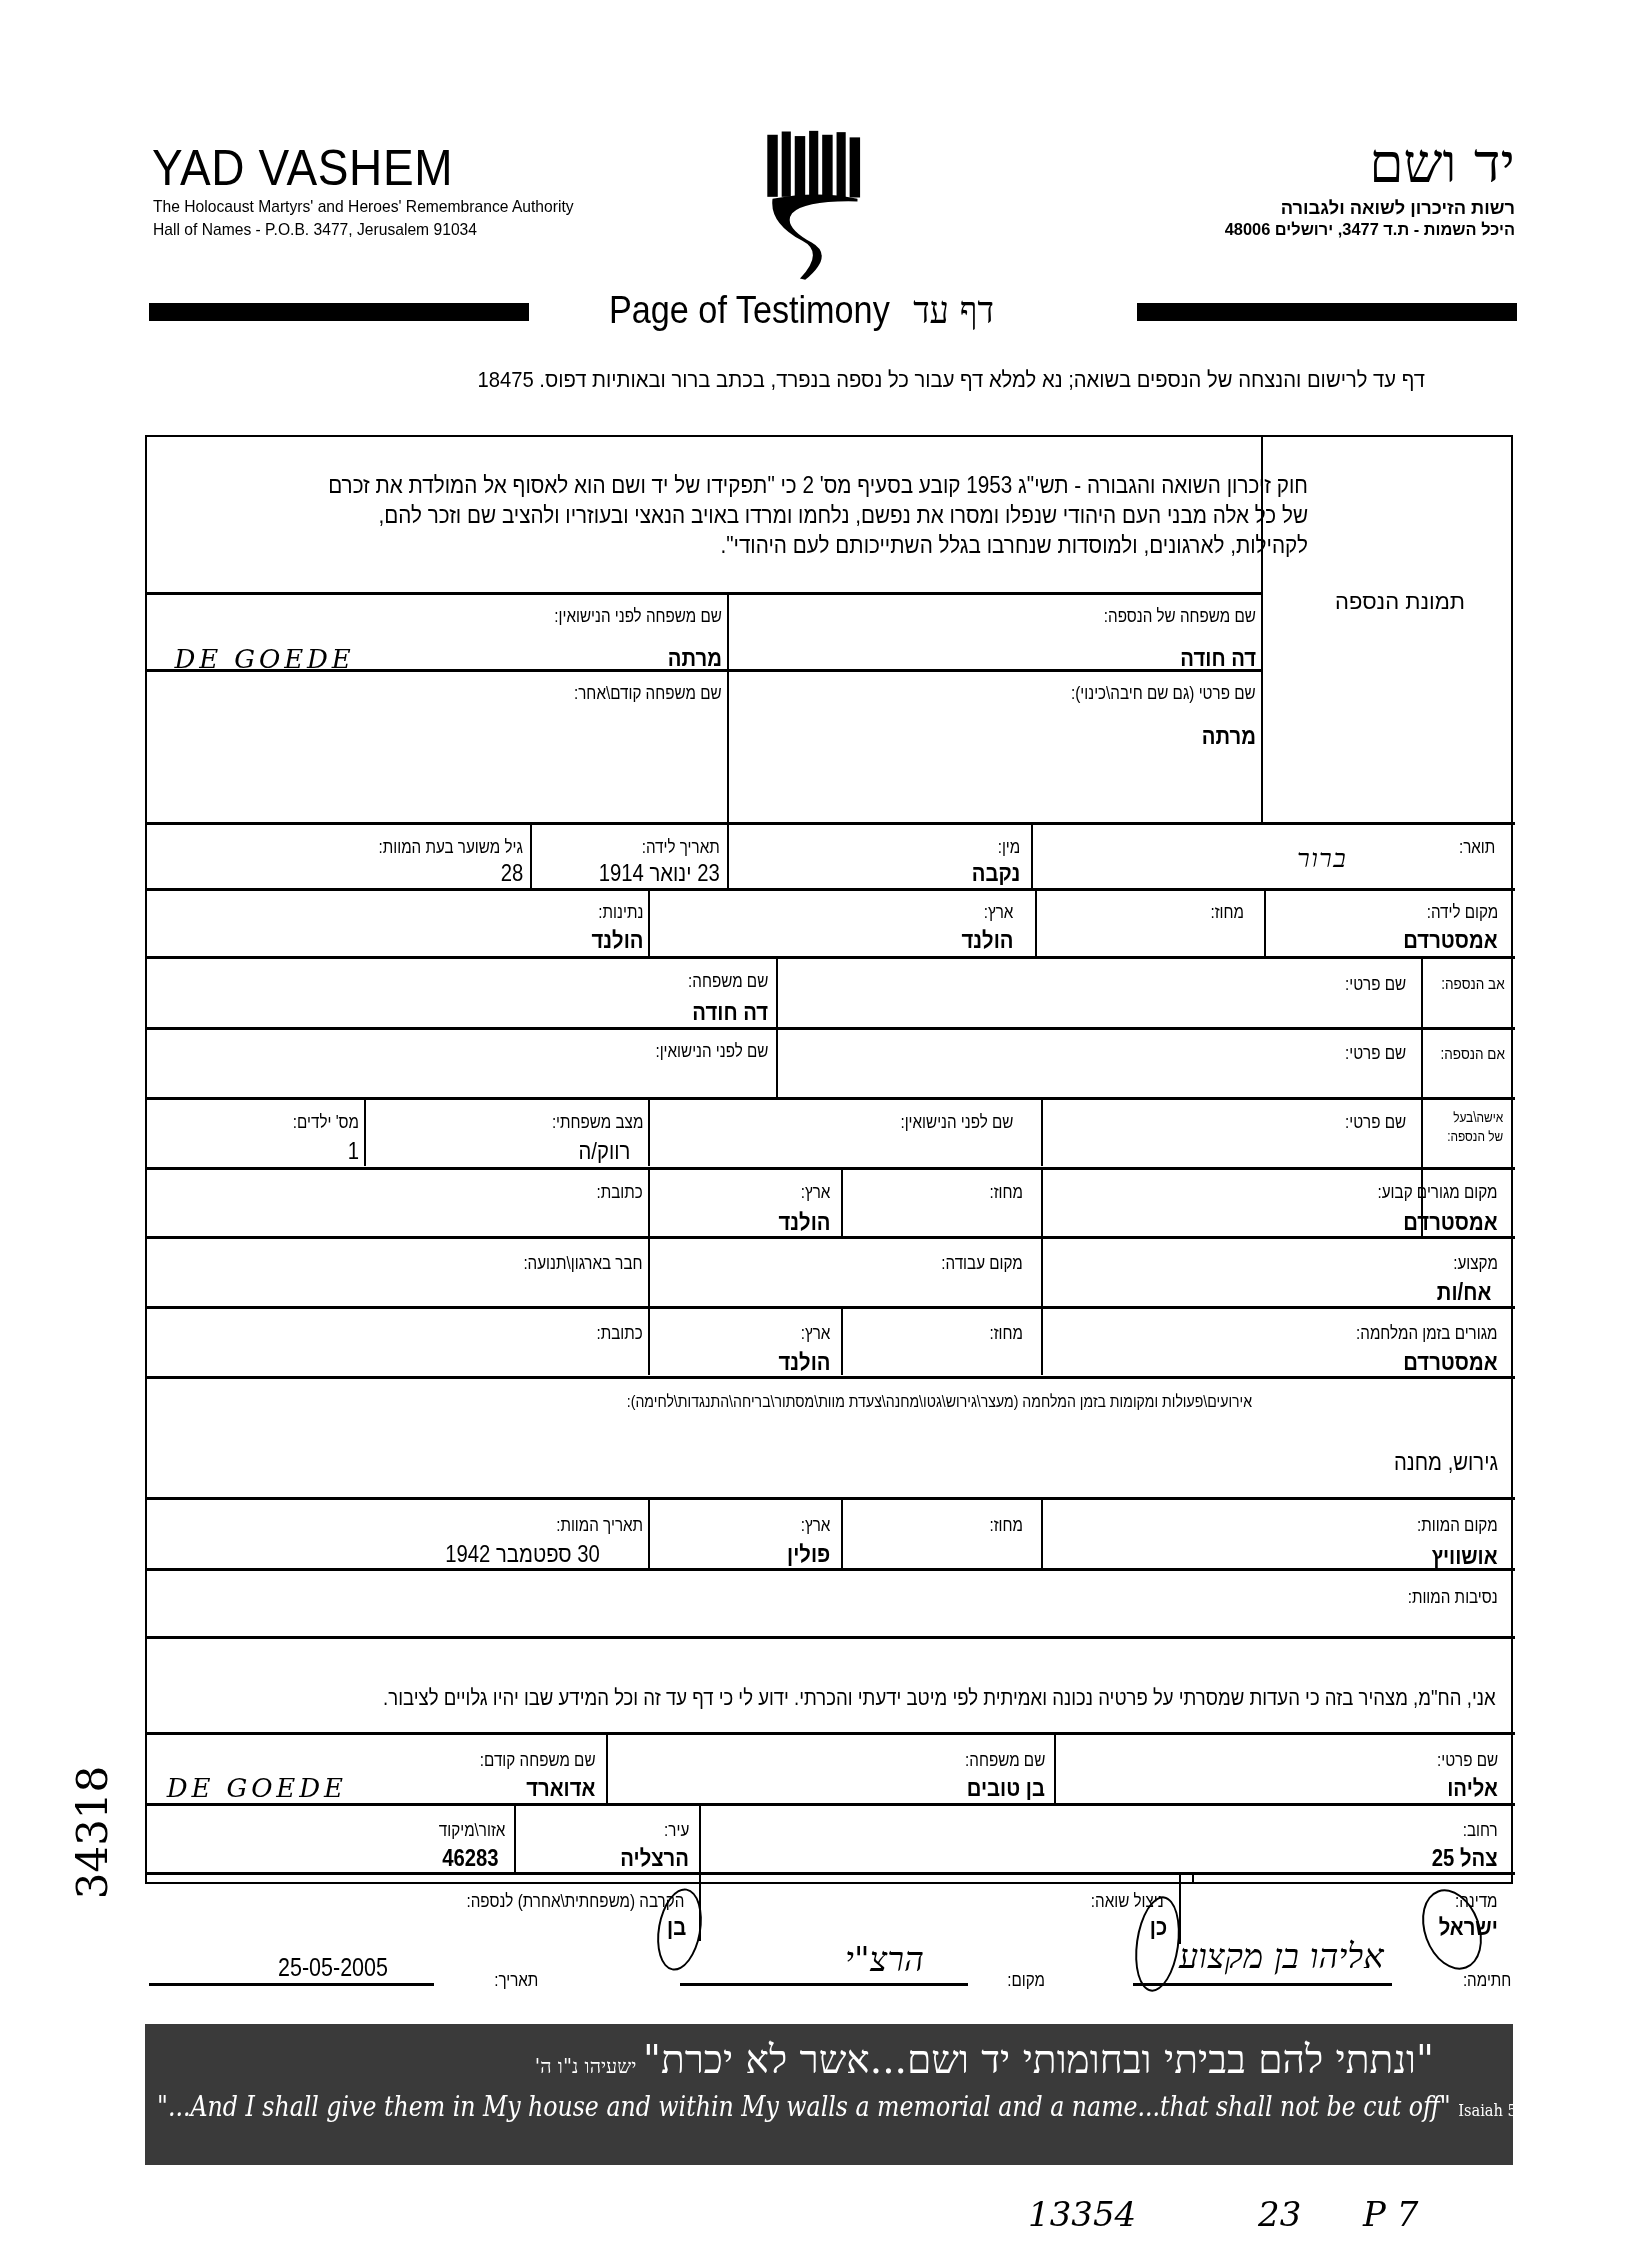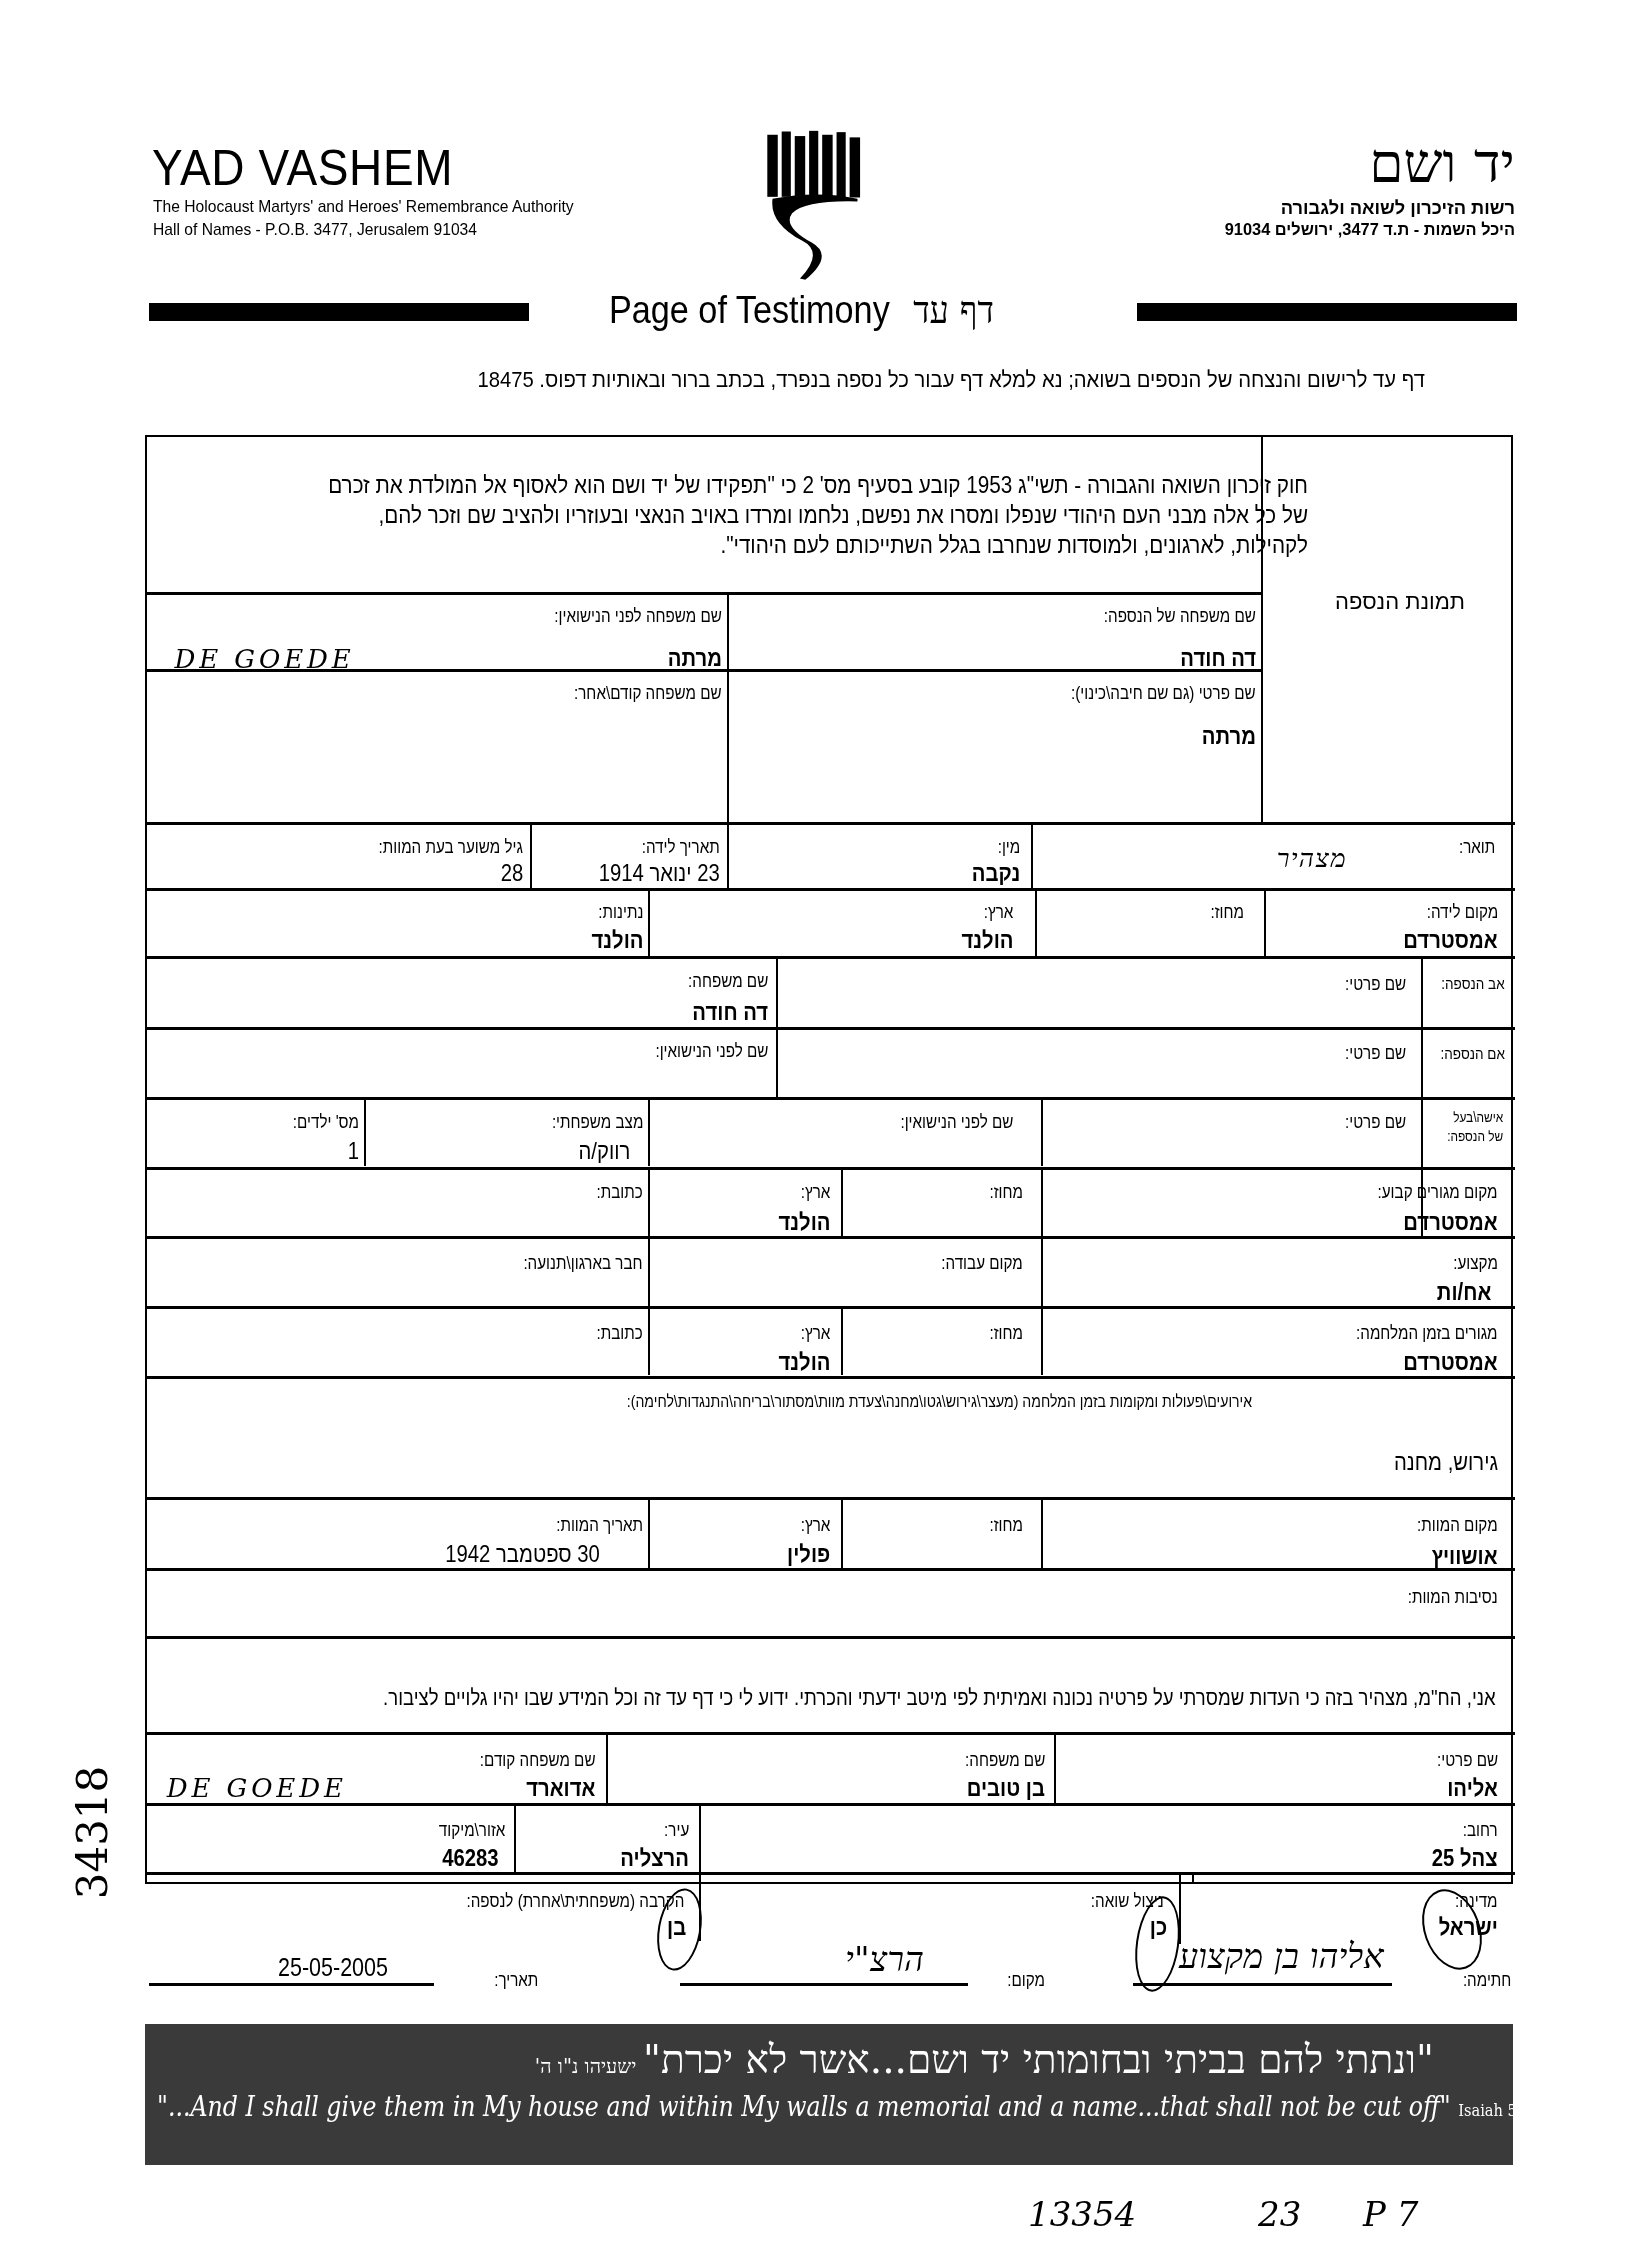--- a/index.html
+++ b/index.html
@@ -47,21 +47,21 @@
   <rect x="44" y="12" width="16" height="95" fill="#000"></rect>
   <rect x="66" y="4" width="14" height="105" fill="#000"></rect>
   <rect x="86" y="10" width="16" height="98" fill="#000"></rect>
   <rect x="108" y="6" width="14" height="102" fill="#000"></rect>
   <rect x="128" y="14" width="16" height="92" fill="#000"></rect>
   <path d="M10 108 Q80 95 140 108 L140 112 Q60 110 40 130 Q25 150 70 175 Q105 195 60 232 L52 230 Q90 190 55 172 Q5 145 10 108 Z" fill="#000"></path>
 </svg>
 
 <div class="abs hdr-he-title">יד ושם</div>
 <div class="abs hdr-he-sub" style="top:197px">רשות הזיכרון לשואה ולגבורה</div>
-<div class="abs hdr-he-sub" style="top:220px; font-size:16.4px">היכל השמות - ת.ד 3477, ירושלים 91034</div>
+<div class="abs hdr-he-sub" style="top:220px; font-size:16.4px">היכל השמות - ת.ד 3477, ירושלים 48006</div>
 
 <div class="abs bar" style="left:149px; width:380px"></div>
 <div class="abs bar" style="left:1137px; width:380px"></div>
 <div class="abs pot">
   <span>Page of Testimony</span><span class="pot-he">דף עד</span>
 </div>
 
 <div class="abs instruction">דף עד לרישום והנצחה של הנספים בשואה; נא למלא דף עבור כל נספה בנפרד, בכתב ברור ובאותיות דפוס. 18475</div>
 
 <div class="abs form">
@@ -82,21 +82,21 @@
   <div class="hl" style="left:0; width:1114px; top:232px"></div>
   <div class="lbl" style="right:255px; top:246px">שם פרטי (גם שם חיבה\כינוי):</div>
   <div class="val" style="right:255px; top:286px">מרתה</div>
   <div class="lbl" style="right:789px; top:246px">שם משפחה קודם\אחר:</div>
 
   <div class="hl" style="left:0; width:1368px; top:385px"></div>
   <div class="vl" style="left:884px; top:385px; height:66px"></div>
   <div class="vl" style="left:580px; top:385px; height:66px"></div>
   <div class="vl" style="left:383px; top:385px; height:66px"></div>
   <div class="lbl" style="right:15.7px; top:400px">תואר:</div>
-  <div class="hand" style="right:164px; top:406px; direction:rtl; letter-spacing:1.3px">מצהיר</div>
+  <div class="hand" style="right:164px; top:406px; direction:rtl; letter-spacing:1.3px">ברור</div>
   <div class="lbl" style="right:491px; top:400px">מין:</div>
   <div class="val" style="right:491px; top:423px">נקבה</div>
   <div class="lbl" style="right:791px; top:400px">תאריך לידה:</div>
   <div class="val" style="right:791px; top:423px; font-weight:normal">23 ינואר 1914</div>
   <div class="lbl" style="right:988px; top:400px">גיל משוער בעת המוות:</div>
   <div class="val" style="right:988px; top:423px; font-weight:normal">28</div>
 
   <div class="hl" style="left:0; width:1368px; top:451px"></div>
   <div class="vl" style="left:1117px; top:451px; height:69px"></div>
   <div class="vl" style="left:888px; top:451px; height:69px"></div>

